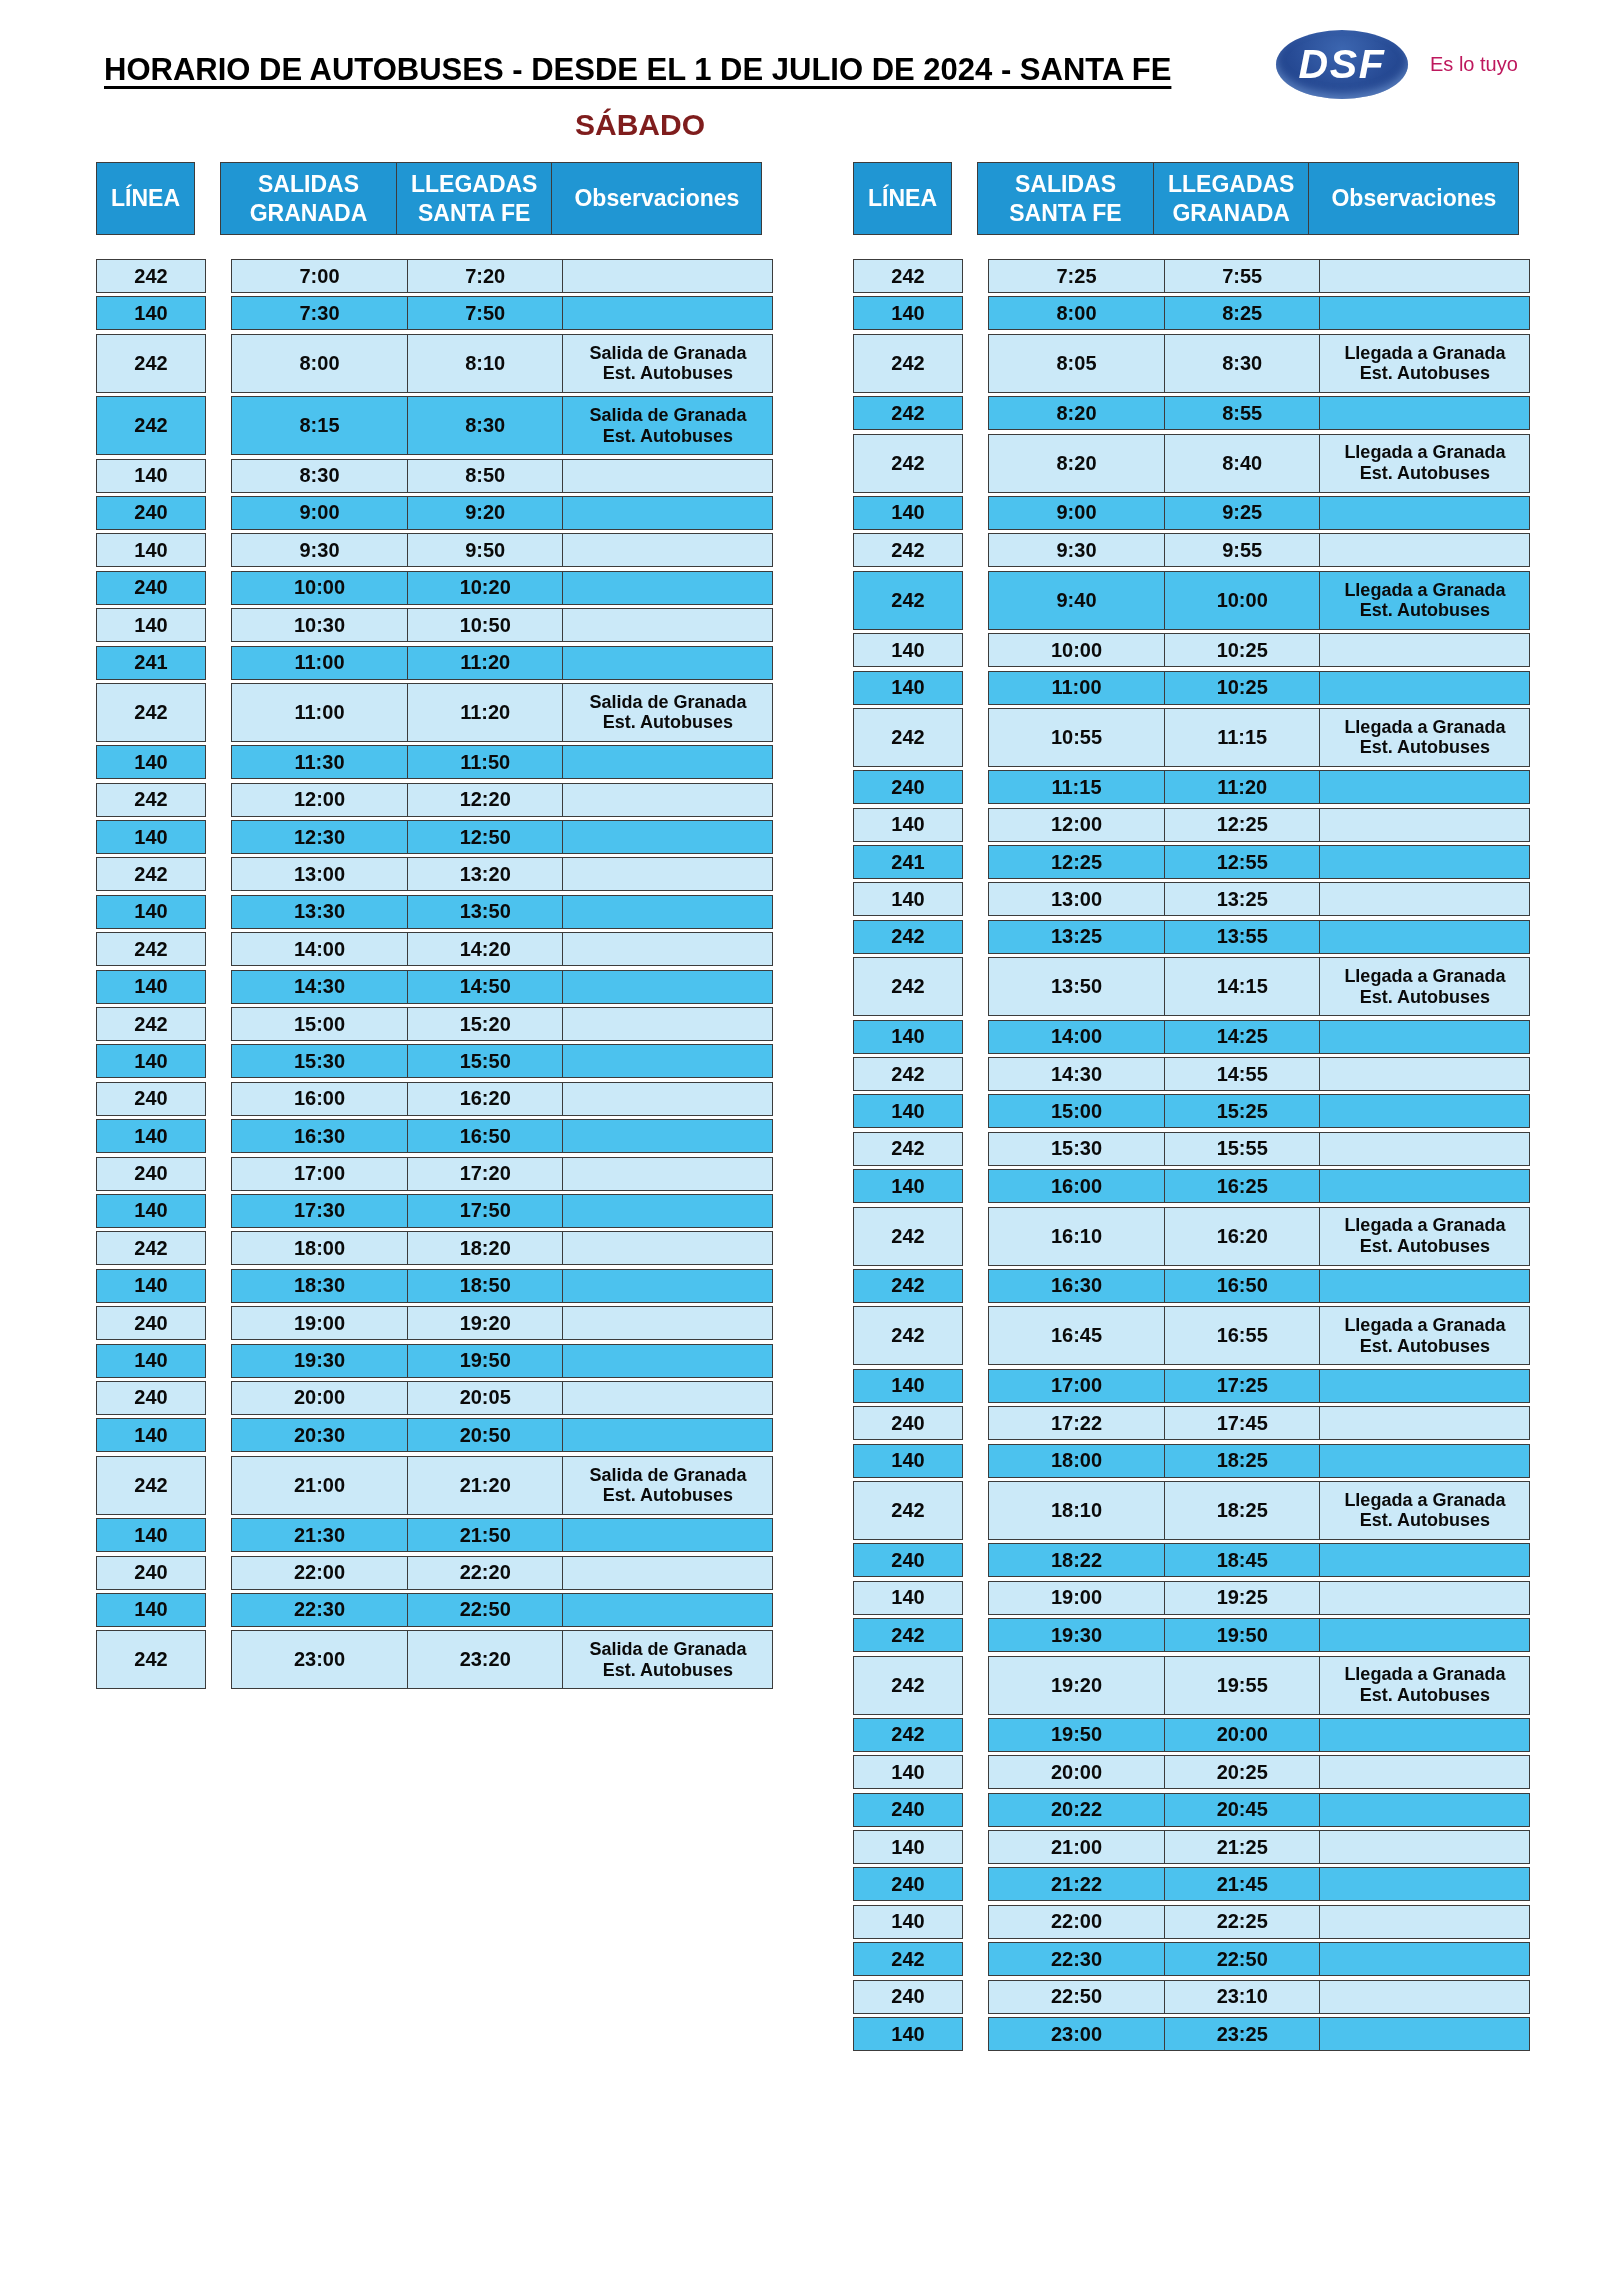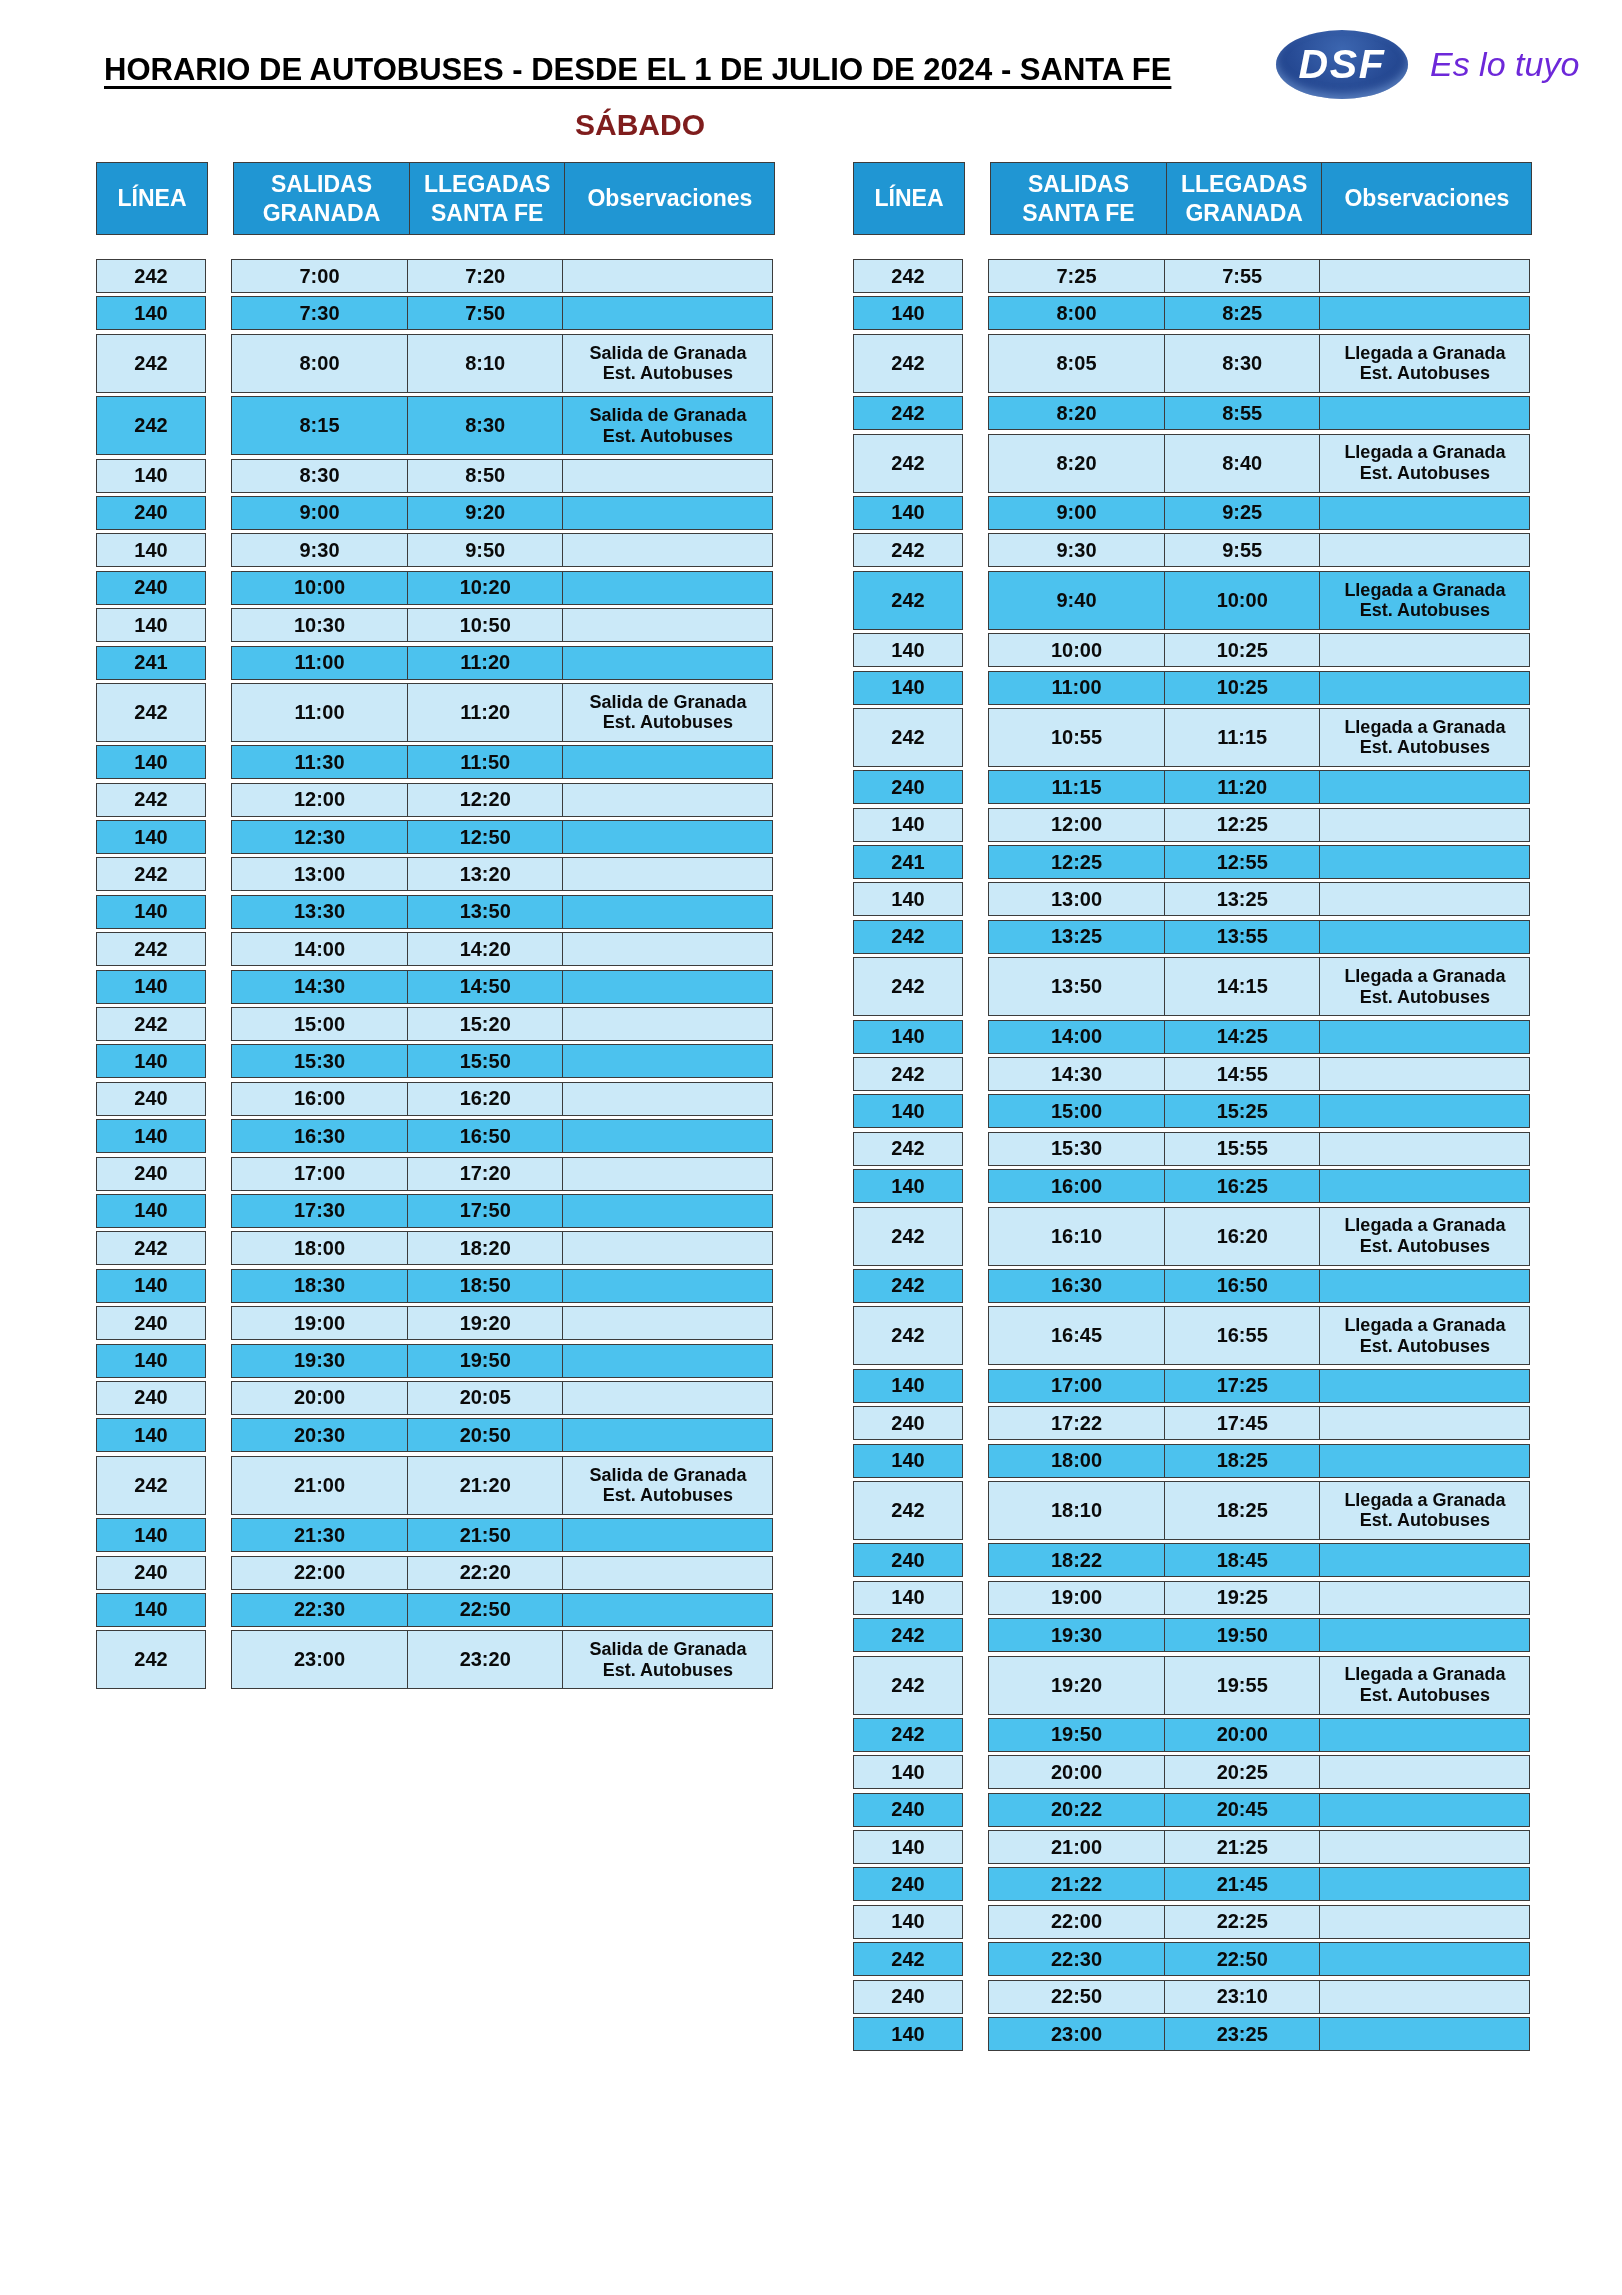--- a/index.html
+++ b/index.html
@@ -20,33 +20,33 @@
     text-align:center; font-size:30px; font-weight:bold; color:#7f1d1d;
   }
   .logo { position:absolute; left:1276px; top:30px; display:flex; align-items:center; gap:22px; }
   .logo-badge {
     width:132px; height:69px; border-radius:50%;
     background:radial-gradient(ellipse at 50% 28%, #3c66b0 0%, #274b95 55%, #1d3d84 100%);
     box-shadow:inset 0 -5px 8.5px rgba(130,170,225,0.55);
     color:#fff; font-weight:bold; font-style:italic; font-size:41px; letter-spacing:1.7px;
     display:flex; align-items:center; justify-content:center;
   }
-  .logo-tagline { color:#6d28d9; font-size:34px; font-style:italic; font-weight:500; }
+  .logo-tagline { color:#be185d; font-size:20px; font-weight:500; }
 
   .tgroup { position:absolute; top:162px; }
   #left-group  { left:96px; }
   #right-group { left:853px; }
 
   .header-row { display:flex; height:73px; margin-bottom:24px; }
   .hcell {
     background:#2096d3; color:#fff; font-weight:bold; font-size:23px;
     border:1.3px solid #3c3c3c; line-height:1.25; text-align:center;
     display:flex; flex-direction:column; align-items:center; justify-content:center;
   }
-  .hcell.linea { width:112px; margin-right:25px; }
+  .hcell.linea { width:99px; margin-right:25px; }
   .hcell.dep   { width:177px; }
   .hcell.arr   { width:157px; margin-left:-1.3px; }
   .hcell.obs   { width:211px; margin-left:-1.3px; }
 
   .trow { display:flex; height:34px; margin-bottom:3.4px; }
   .trow.tall { height:59px; }
   .cell {
     border:1.3px solid #3c3c3c; height:100%;
     display:flex; align-items:center; justify-content:center;
     font-weight:bold; font-size:20px; color:#0a0a0a;

